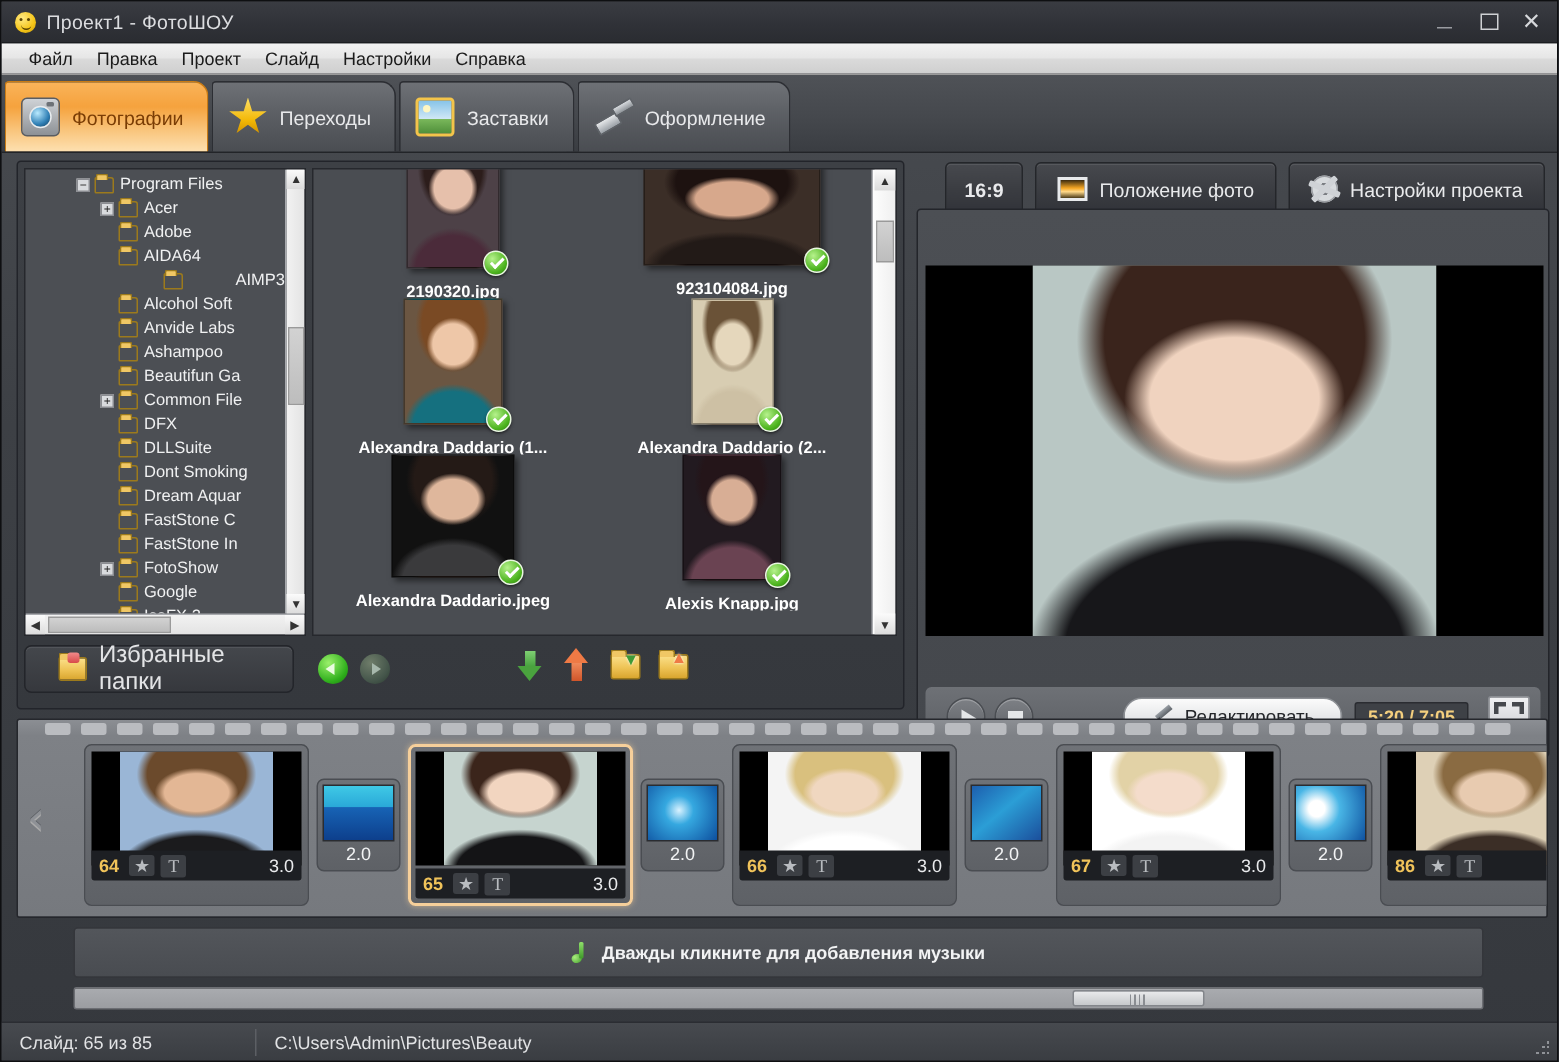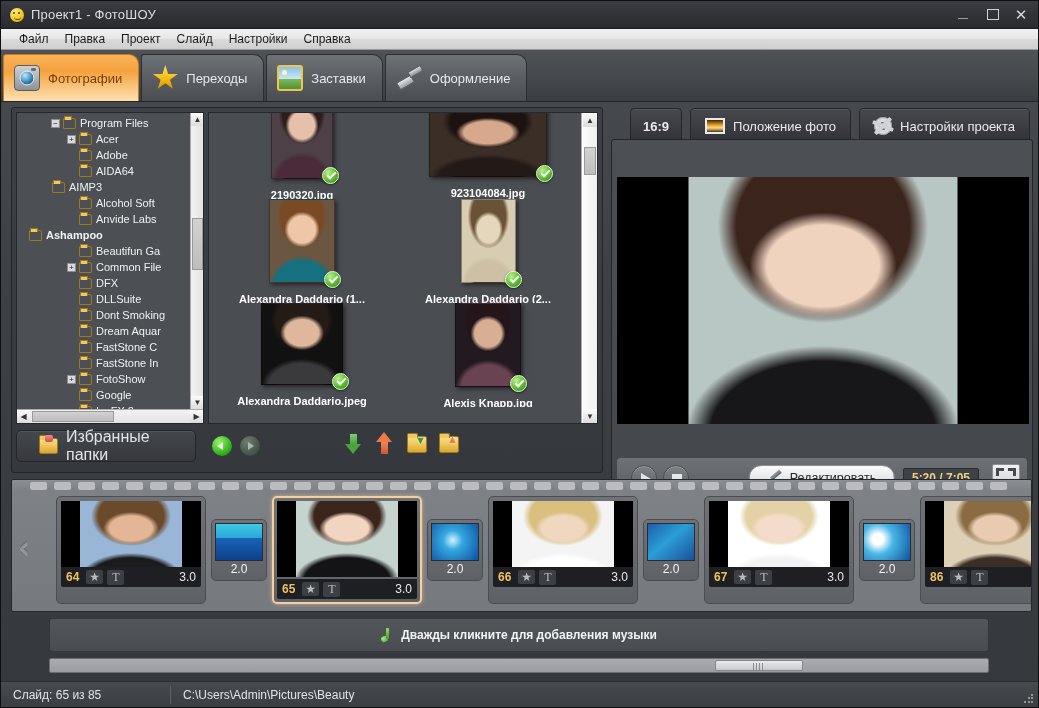--- a/index.html
+++ b/index.html
@@ -576,36 +576,36 @@
           <div class="tnode" style="padding-left: 50px;">
             <span class="exp none"></span>
             <span class="folder"></span>
             <span>Adobe</span>
           </div>
           <div class="tnode" style="padding-left: 50px;">
             <span class="exp none"></span>
             <span class="folder"></span>
             <span>AIDA64</span>
           </div>
-          <div class="tnode" style="padding-left: 23px;">
+          <div class="tnode" style="padding-left: 50px; justify-content: space-between;">
             <span class="exp none"></span>
             <span class="folder"></span>
             <span>AIMP3</span>
           </div>
           <div class="tnode" style="padding-left: 50px;">
             <span class="exp none"></span>
             <span class="folder"></span>
             <span>Alcohol Soft</span>
           </div>
           <div class="tnode" style="padding-left: 50px;">
             <span class="exp none"></span>
             <span class="folder"></span>
             <span>Anvide Labs</span>
           </div>
-          <div class="tnode" style=" font-weight: bold;">
+          <div class="tnode" style="padding-left: 50px;">
             <span class="exp none"></span>
             <span class="folder"></span>
             <span>Ashampoo</span>
           </div>
           <div class="tnode" style="padding-left: 50px;">
             <span class="exp none"></span>
             <span class="folder"></span>
             <span>Beautifun Ga</span>
           </div>
           <div class="tnode" style="padding-left: 50px;">

